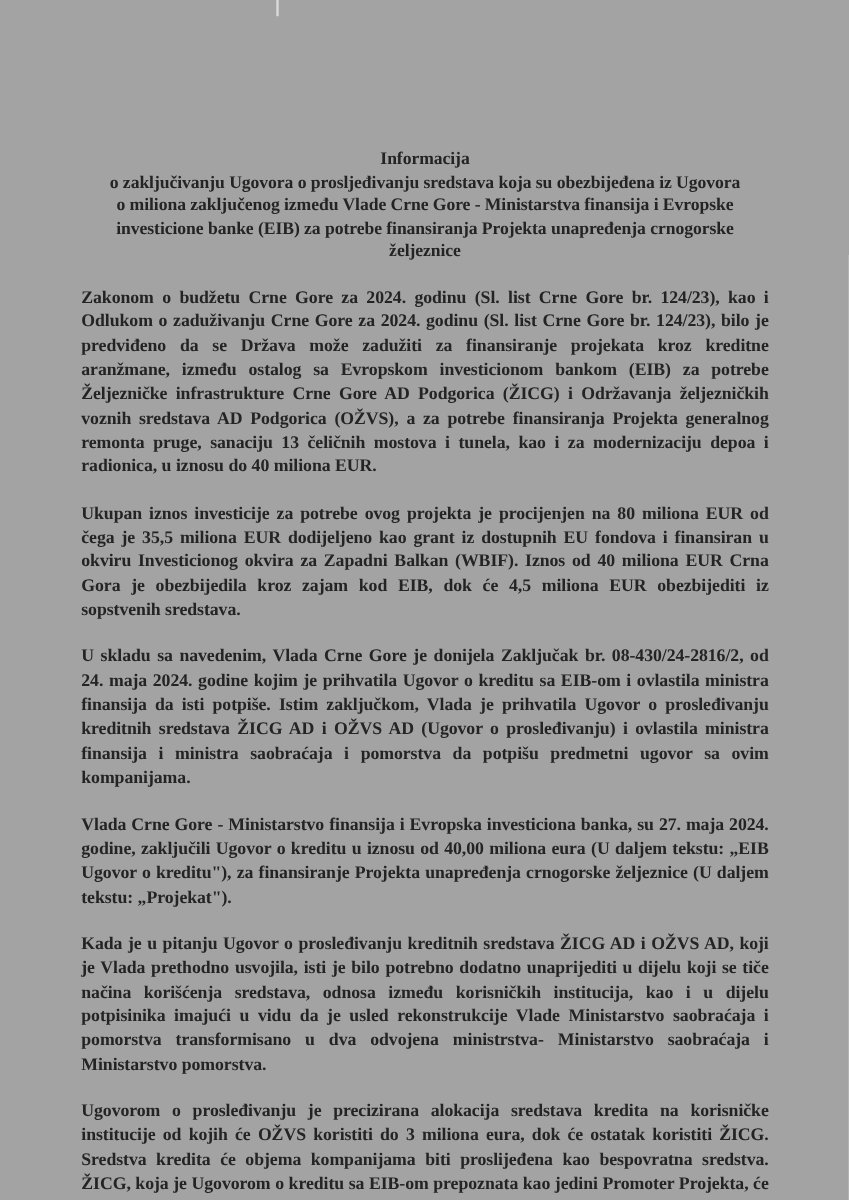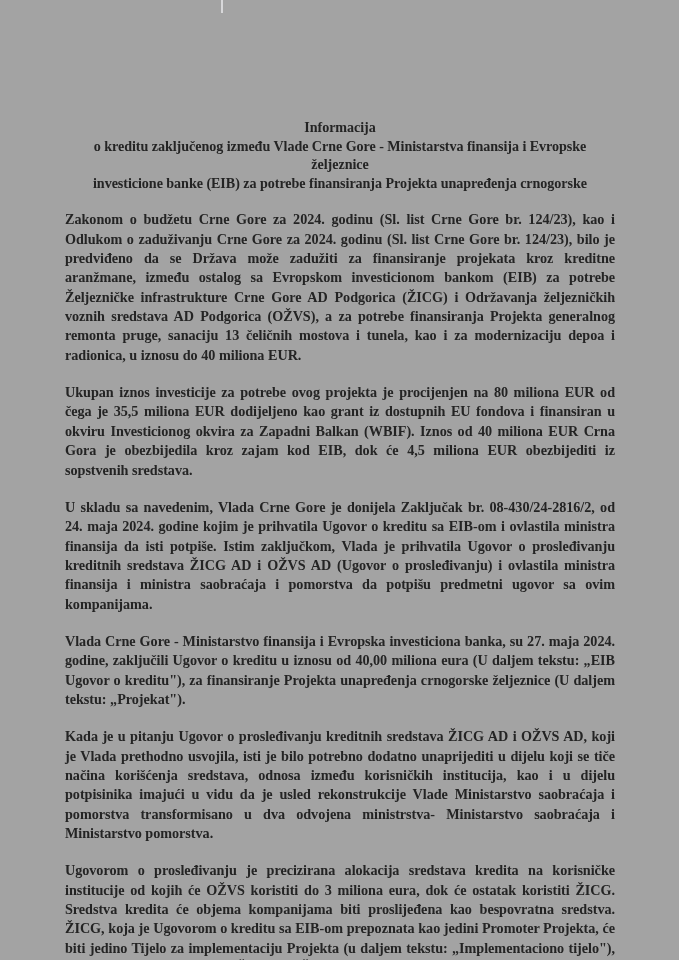--- a/index.html
+++ b/index.html
@@ -73,23 +73,24 @@
 <body>
 
 <div class="page">
 
   <div class="scan-tick"></div>
 
   <div class="content">
 
     <div class="title-block">
       <span class="tline">Informacija</span>
-      <span class="tline">o kreditu zaključenog između Vlade Crne Gore - Ministarstva finansija i Evropske</span>
+      <span class="tline">o zaključivanju Ugovora o prosljeđivanju sredstava koja su obezbijeđena iz Ugovora</span>
+      <span class="tline">o miliona zaključenog između Vlade Crne Gore - Ministarstva finansija i Evropske</span>
+      <span class="tline">investicione banke (EIB) za potrebe finansiranja Projekta unapređenja crnogorske</span>
       <span class="tline">željeznice</span>
-      <span class="tline">investicione banke (EIB) za potrebe finansiranja Projekta unapređenja crnogorske</span>
     </div>
 
     <div class="body-text">
       <p class="para">Zakonom o budžetu Crne Gore za 2024. godinu (Sl. list Crne Gore br. 124/23), kao i Odlukom o zaduživanju Crne Gore za 2024. godinu (Sl. list Crne Gore br. 124/23), bilo je predviđeno da se Država može zadužiti za finansiranje projekata kroz kreditne aranžmane, između ostalog sa Evropskom investicionom bankom (EIB) za potrebe Željezničke infrastrukture Crne Gore AD Podgorica (ŽICG) i Održavanja željezničkih voznih sredstava AD Podgorica (OŽVS), a za potrebe finansiranja Projekta generalnog remonta pruge, sanaciju 13 čeličnih mostova i tunela, kao i za modernizaciju depoa i radionica, u iznosu do 40 miliona EUR.</p>
       <p class="para">Ukupan iznos investicije za potrebe ovog projekta je procijenjen na 80 miliona EUR od čega je 35,5 miliona EUR dodijeljeno kao grant iz dostupnih EU fondova i finansiran u okviru Investicionog okvira za Zapadni Balkan (WBIF). Iznos od 40 miliona EUR Crna Gora je obezbijedila kroz zajam kod EIB, dok će 4,5 miliona EUR obezbijediti iz sopstvenih sredstava.</p>
       <p class="para">U skladu sa navedenim, Vlada Crne Gore je donijela Zaključak br. 08-430/24-2816/2, od 24. maja 2024. godine kojim je prihvatila Ugovor o kreditu sa EIB-om i ovlastila ministra finansija da isti potpiše. Istim zaključkom, Vlada je prihvatila Ugovor o prosleđivanju kreditnih sredstava ŽICG AD i OŽVS AD (Ugovor o prosleđivanju) i ovlastila ministra finansija i ministra saobraćaja i pomorstva da potpišu predmetni ugovor sa ovim kompanijama.</p>
       <p class="para">Vlada Crne Gore - Ministarstvo finansija i Evropska investiciona banka, su 27. maja 2024. godine, zaključili Ugovor o kreditu u iznosu od 40,00 miliona eura (U daljem tekstu: „EIB Ugovor o kreditu"), za finansiranje Projekta unapređenja crnogorske željeznice (U daljem tekstu: „Projekat").</p>
       <p class="para">Kada je u pitanju Ugovor o prosleđivanju kreditnih sredstava ŽICG AD i OŽVS AD, koji je Vlada prethodno usvojila, isti je bilo potrebno dodatno unaprijediti u dijelu koji se tiče načina korišćenja sredstava, odnosa između korisničkih institucija, kao i u dijelu potpisinika imajući u vidu da je usled rekonstrukcije Vlade Ministarstvo saobraćaja i pomorstva transformisano u dva odvojena ministrstva- Ministarstvo saobraćaja i Ministarstvo pomorstva.</p>
       <p class="para">Ugovorom o prosleđivanju je precizirana alokacija sredstava kredita na korisničke institucije od kojih će OŽVS koristiti do 3 miliona eura, dok će ostatak koristiti ŽICG.  Sredstva kredita će objema kompanijama biti proslijeđena kao bespovratna sredstva. ŽICG, koja je Ugovorom o kreditu sa EIB-om prepoznata kao jedini Promoter Projekta, će biti jedino Tijelo za implementaciju Projekta (u daljem tekstu: „Implementaciono tijelo"), a Ministarstvo saobraćaja, ŽICG i OŽVS će posebnim sporazumom urediti postupak i način realizacije projektnih aktivnosti koje se finansiraju iz EIB Ugovora o kreditu, a tiču se OŽVS.</p>
       <p class="para nojust">U pogledu finansijske implementacije Ugovora o prosleđivanju, Ministarstvo finansija će vršiti prenos sredstava sa posebnog računa otvorenog kod Centralne banke Crne Gore za</p>

